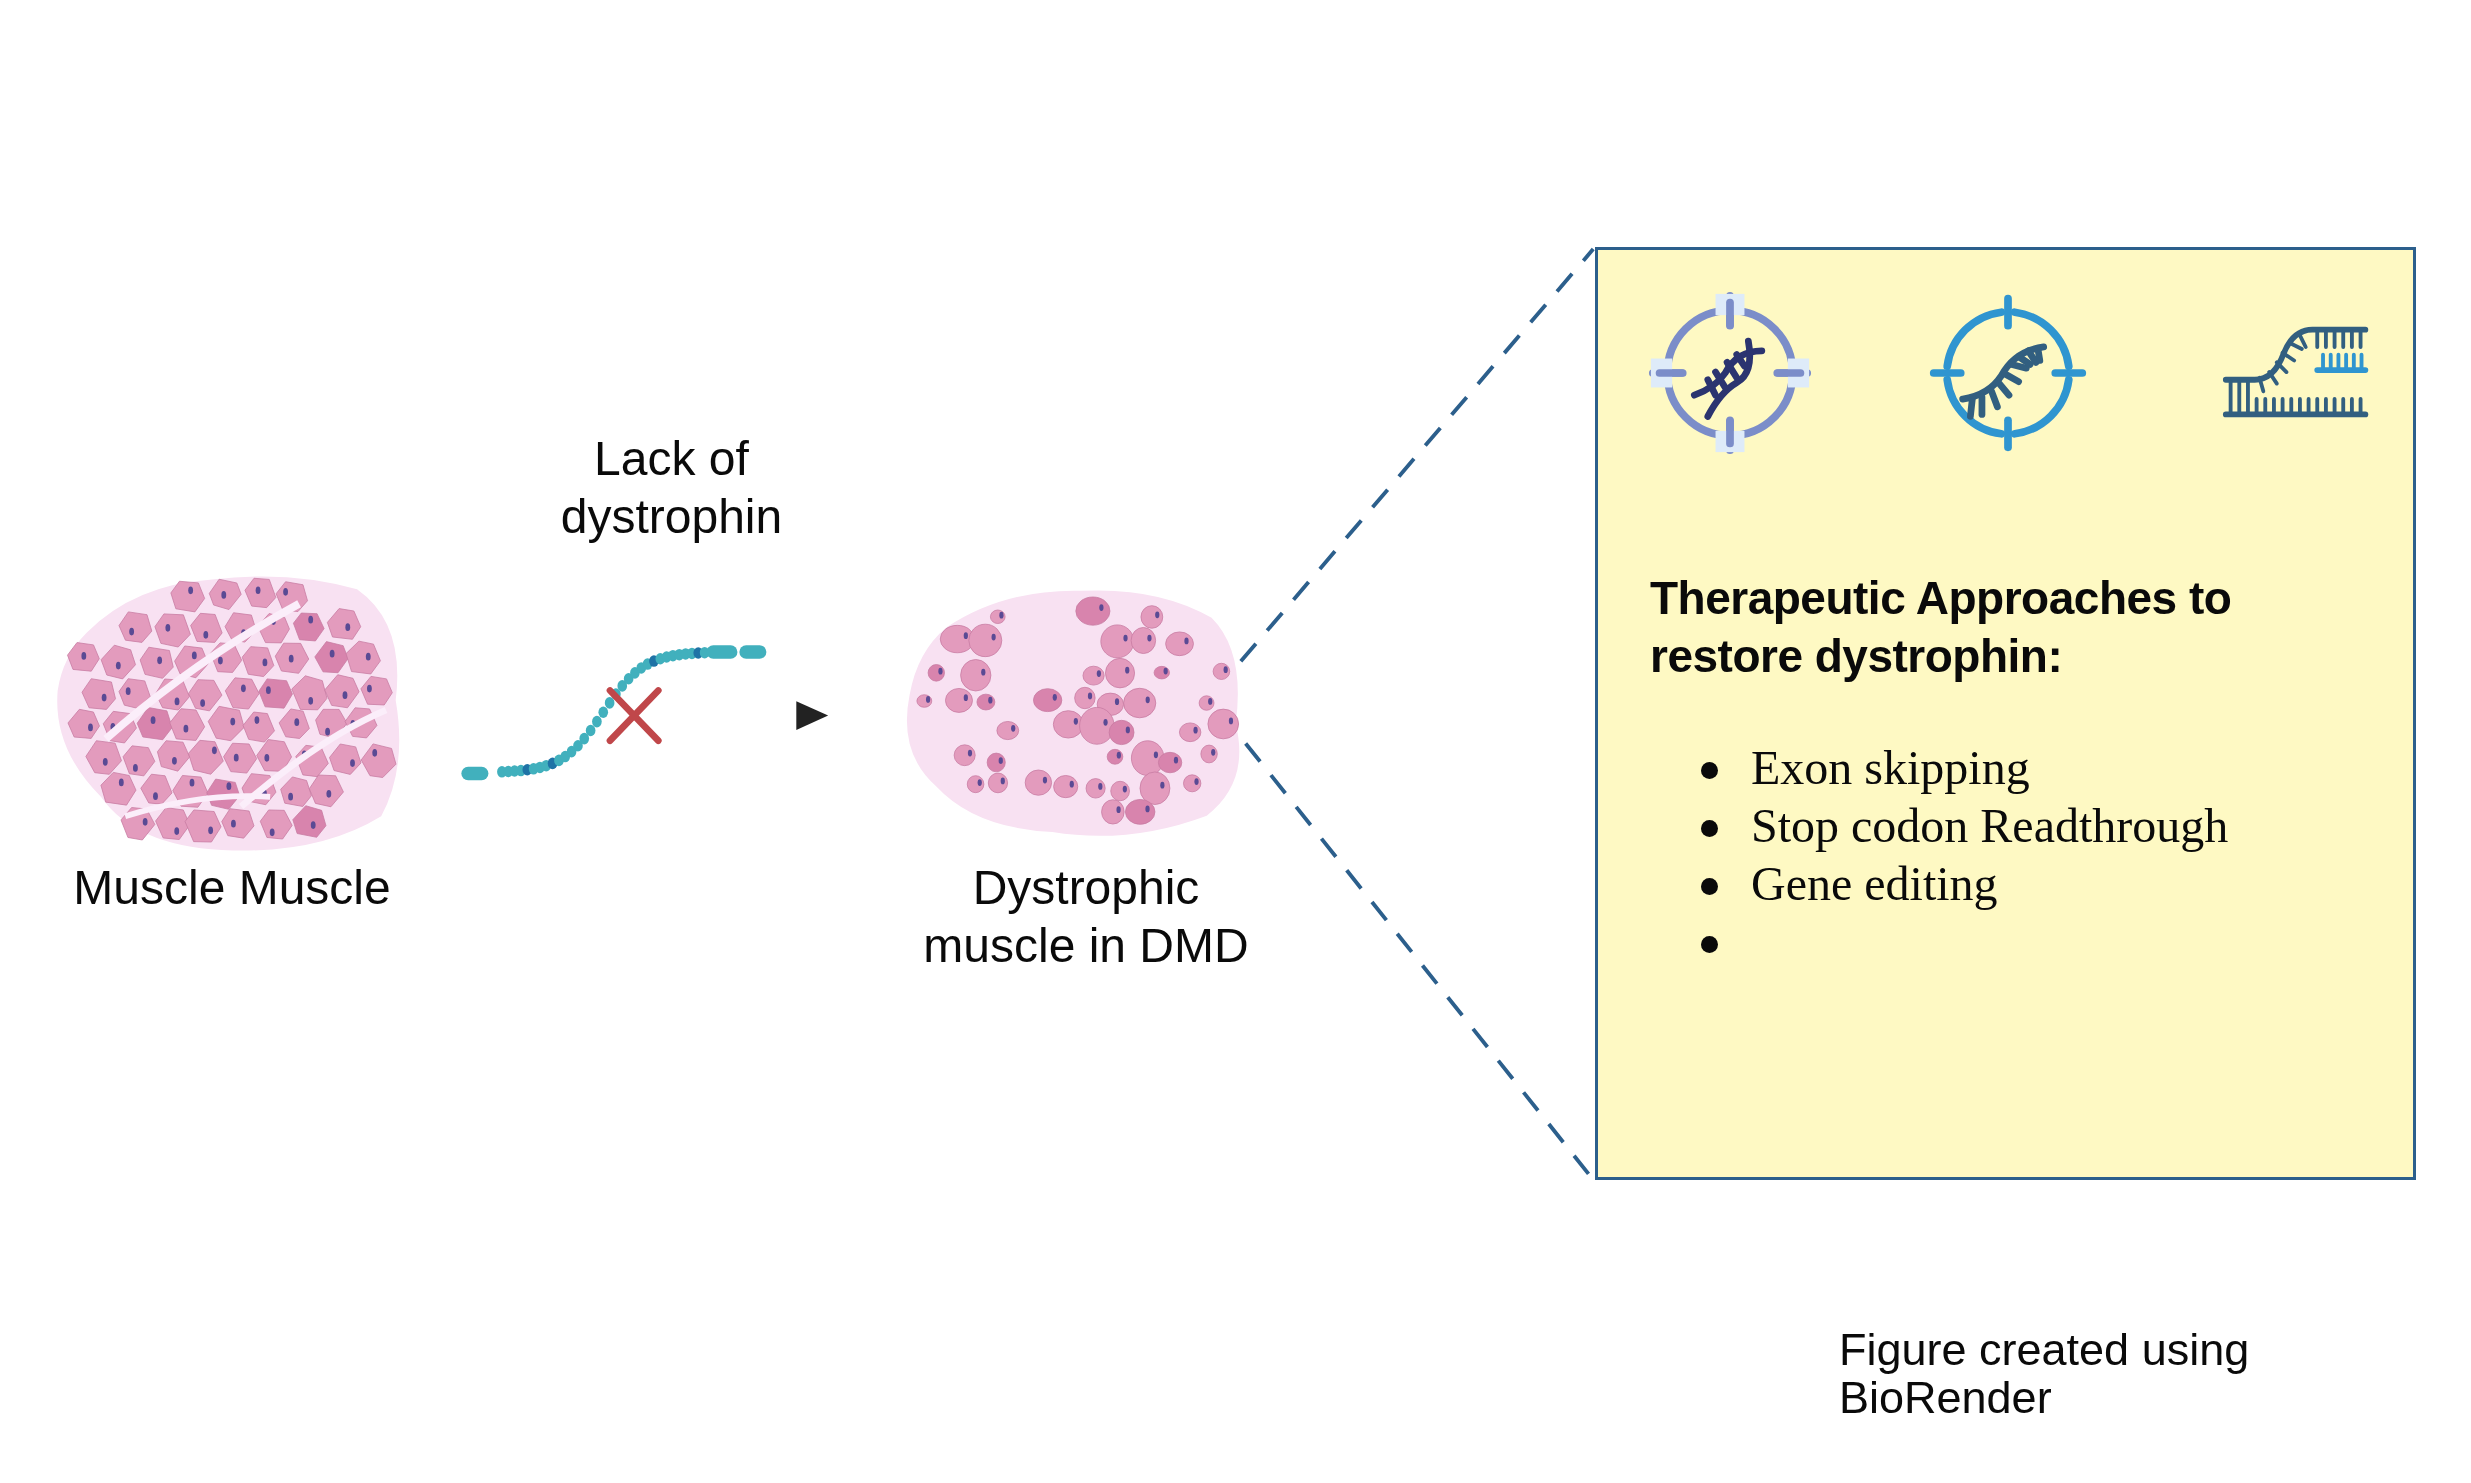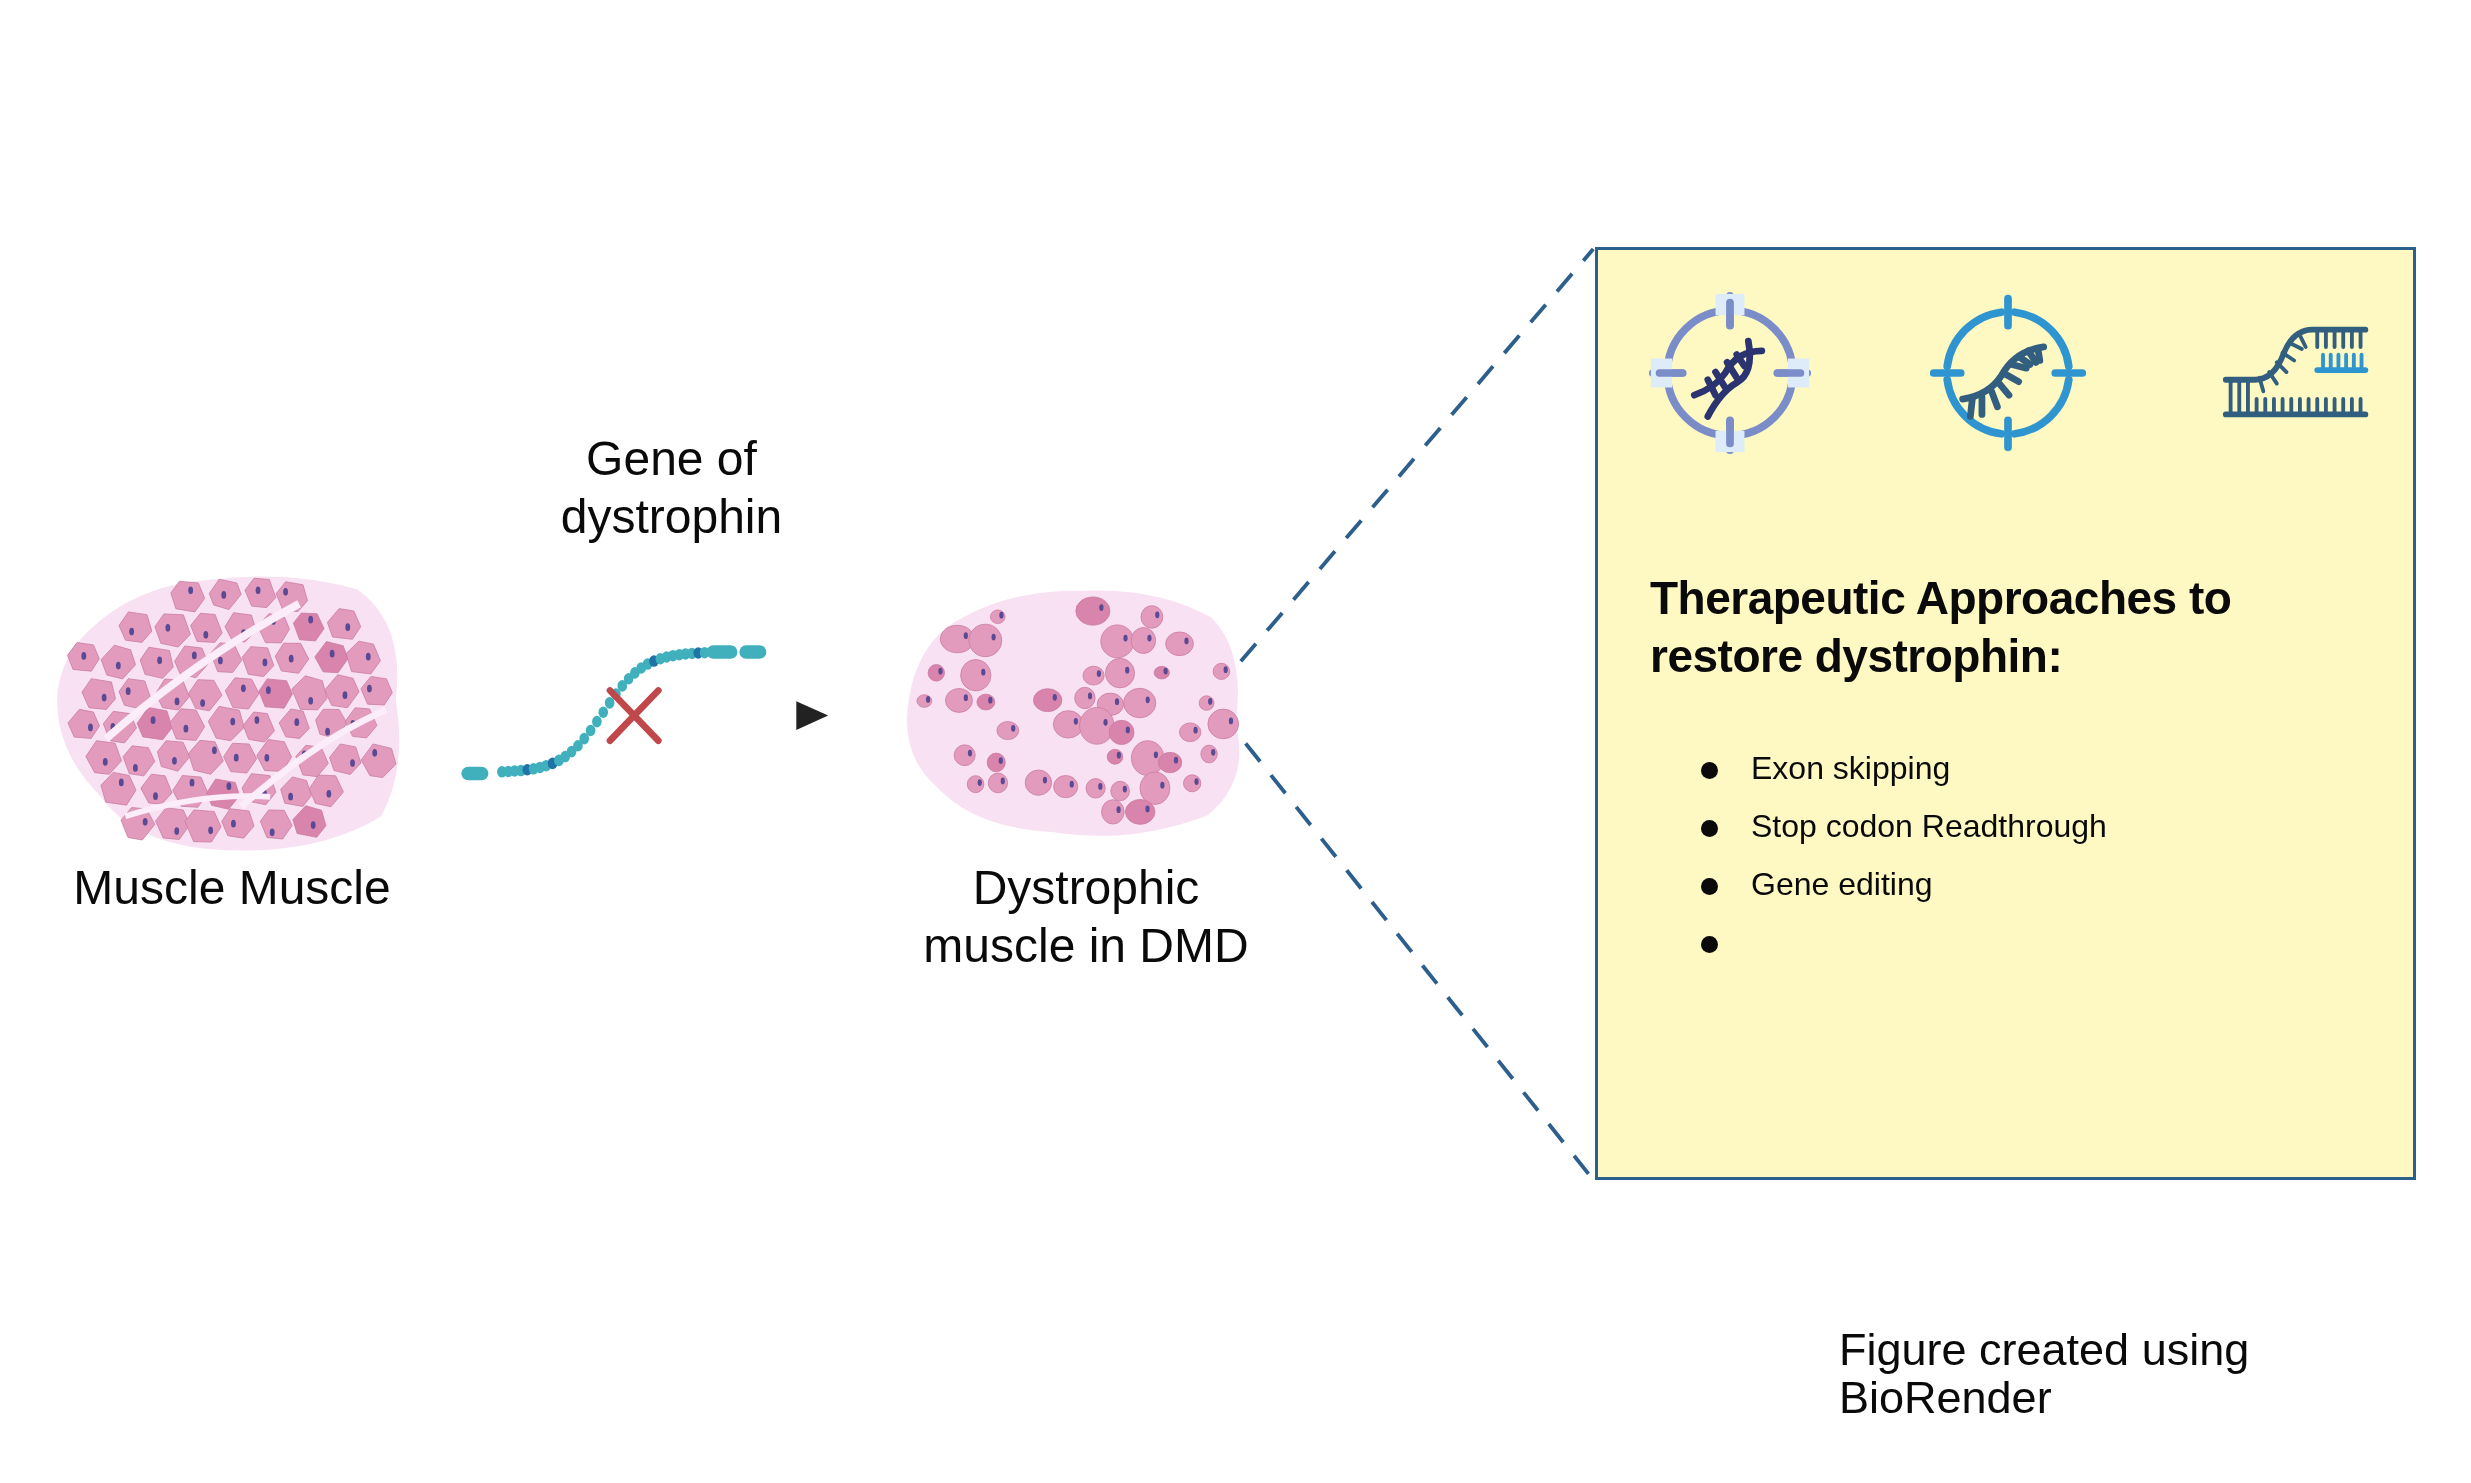--- a/index.html
+++ b/index.html
@@ -7,21 +7,21 @@
          font-family:"Liberation Sans", "DejaVu Sans", sans-serif; color:#0a0a0a; }
   .label { position:absolute; font-size:48px; line-height:58px; text-align:center; color:#0a0a0a; }
   #healthy-label { left:39px; top:859px; width:386px; }
   #dys-label { left:869px; top:859px; width:434px; }
   #lack-label { left:483px; top:430px; width:377px; }
   #panel { position:absolute; left:1595px; top:247px; width:821px; height:933px;
            background:#fef9c3; border:3.9px solid #2c5f8c; box-sizing:border-box; }
   #panel-title { position:absolute; left:52px; top:319px; font-size:46px; line-height:58px;
                  font-weight:bold; letter-spacing:-0.5px; }
   #approach-list { position:absolute; left:97px; top:489px; margin:0; padding:0; list-style:none; }
-  #approach-list li { font-size:32px; line-height:58px; position:relative; padding-left:56px; }
+  #approach-list li { font-size:48px; line-height:58px; position:relative; padding-left:56px;font-family:Liberation Serif, serif; }
   #approach-list li .bullet { position:absolute; left:5.8px; top:23px; width:17.4px; height:17.4px;
                               border-radius:50%; background:#0a0a0a; }
   #credit { position:absolute; left:1839px; top:1326px; font-size:45px; line-height:48px; }
   svg { position:absolute; overflow:visible; }
 </style>
 </head>
 <body>
 
 <svg id="healthy-muscle" style="left:48px;top:565px;" width="367" height="290" viewBox="0 0 380 300">
   <path fill="#f8e1f2" d="M40 70 Q90 20 170 15 Q250 5 320 25 Q370 60 360 140 Q372 210 345 260 Q280 300 180 295 Q90 290 55 240 Q5 190 10 130 Q15 95 40 70 Z"></path>
@@ -146,21 +146,21 @@
       <ellipse cx="232.1" cy="276.6" rx="2.5" ry="4" fill="#5a4a94"></ellipse>
       <polygon points="287.8,269.8 278.2,281.8 258.0,277.9 253.5,263.6 266.8,249.1 283.3,253.9" fill="#d884ad" stroke="#c77aa1" stroke-width="0.8"></polygon>
       <ellipse cx="274.6" cy="269.2" rx="2.5" ry="4" fill="#5a4a94"></ellipse>
       <path d="M60 180 Q150 100 260 40" stroke="#fbeefa" stroke-width="8" fill="none"></path>
       <path d="M200 250 Q280 180 350 150" stroke="#fbeefa" stroke-width="7" fill="none"></path>
       <path d="M80 260 Q160 235 230 240" stroke="#fbeefa" stroke-width="6" fill="none"></path>
     </g>
 </svg>
 
 <div class="label" id="lack-label">
-  <div>Gene of</div>
+  <div>Lack of</div>
   <div>dystrophin</div>
 </div>
 
 <svg id="transition" style="left:444px;top:618px;" width="444" height="174" viewBox="0 0 460 180">
   <defs>
     <linearGradient id="arrowGrad" x1="0" x2="1" y1="0" y2="0">
       <stop offset="0" stop-color="#222" stop-opacity="0"></stop>
       <stop offset="0.35" stop-color="#222" stop-opacity="1"></stop>
       <stop offset="1" stop-color="#222" stop-opacity="1"></stop>
     </linearGradient>

